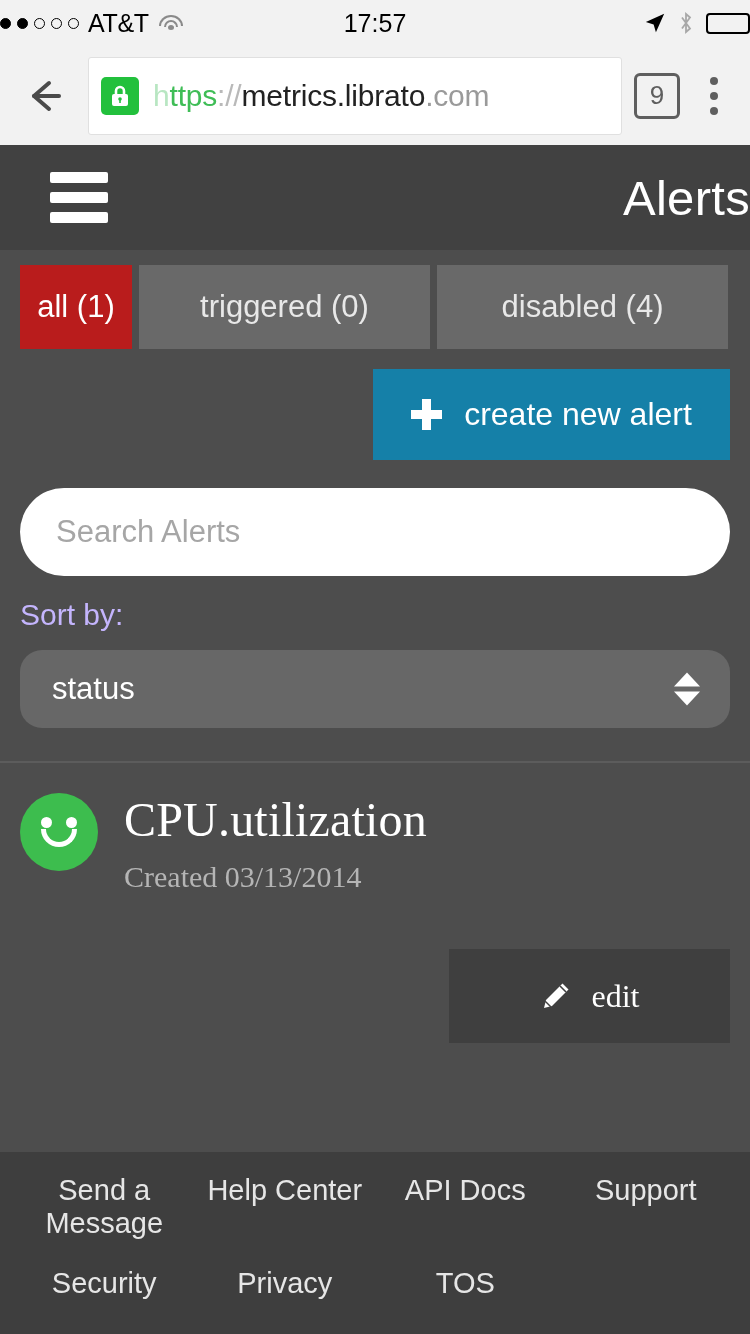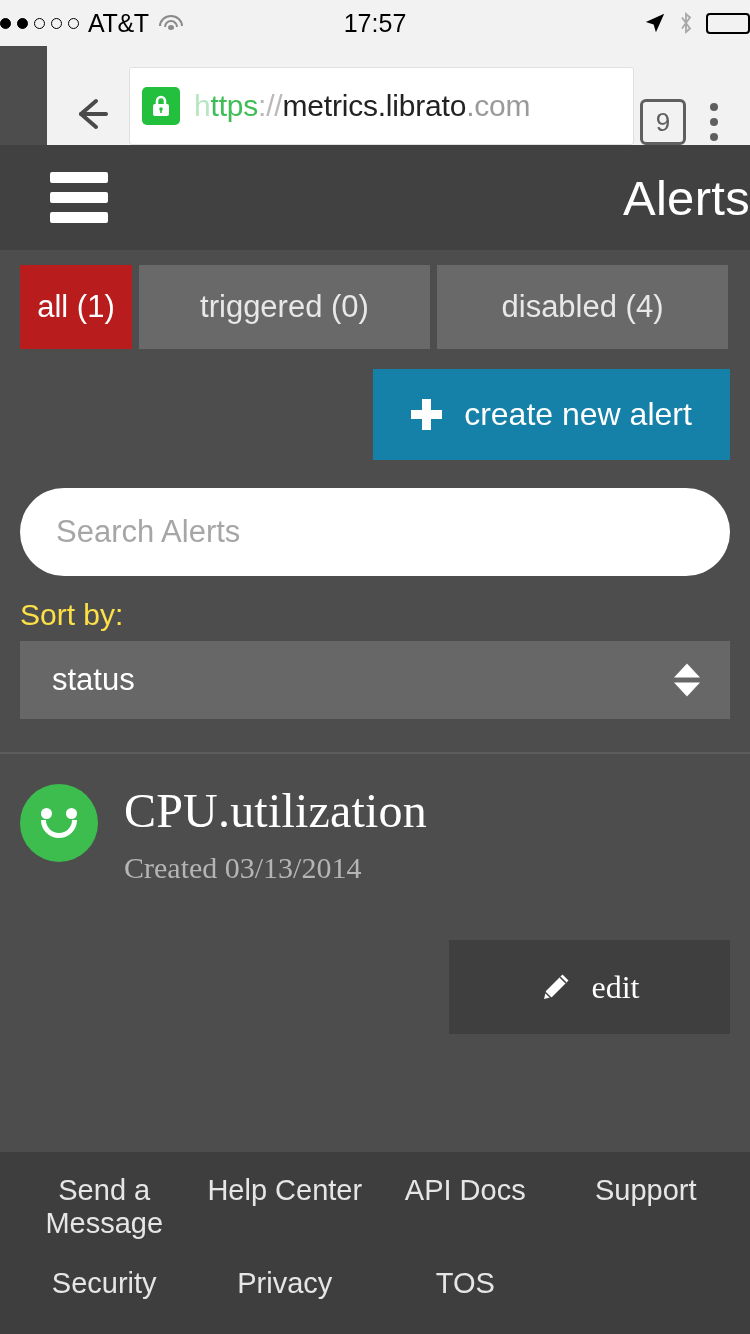--- a/index.html
+++ b/index.html
@@ -31,22 +31,22 @@
   .sb-time { position:absolute; left:0; right:0; text-align:center; font-size:25px; font-weight:400; }
   .sb-right { margin-left:auto; display:flex; align-items:center; gap:13px; }
   .loc-arrow { width:22px; height:22px; }
   .bt { width:14px; height:22px; }
   .battery { width:44px; height:21px; border:2.2px solid #000; border-radius:4px; position:relative; padding:2px; }
   .battery::after { content:""; position:absolute; right:-6px; top:6px; width:4px; height:8px; background:#000; border-radius:0 2px 2px 0; }
   .battery .lvl { height:100%; background:#000; border-radius:1px; }
 
   
   .chrome {
-    height:99px; background:#f2f2f2; display:flex; align-items:flex-end;
-    padding:0 14px; gap:6px; flex:0 0 auto;margin-left:47px;
+    height:99px; background:#f2f2f2; display:flex; align-items:center;
+    padding:0 14px; gap:12px; flex:0 0 auto;
   }
   .back-btn { width:62px; height:62px; display:flex; align-items:center; justify-content:center; }
   .urlbar {
     flex:1; height:78px; background:#fff; border:1px solid #e0e0e0; border-radius:3px;
     display:flex; align-items:center; padding:0 12px; gap:14px; overflow:hidden;
   }
   .lock { width:38px; height:38px; background:#22c03c; border-radius:5px; display:flex; align-items:center; justify-content:center; flex:0 0 auto; }
   .url-text { font-size:30px; white-space:nowrap; overflow:hidden; letter-spacing:-.2px; }
   .url-text .scheme { color:#3fbd56; }
   .url-text .scheme .fade { color:#b8e6c2; }
@@ -94,24 +94,24 @@
 
   .search-wrap { padding:28px 20px 0 20px; }
   .search-input {
     width:100%; height:88px; border-radius:44px; border:none; background:#fff;
     font-size:31px; font-weight:300; color:#9b9b9b; padding:0 36px;
     font-family:"Liberation Sans", sans-serif;
   }
   .search-input::placeholder { color:#a6a6a6; }
 
   .sort-wrap { padding:22px 20px 0 20px; }
-  .sort-label { color:#fde047; font-size:30px; font-weight:300; margin-bottom:9px; }
+  .sort-label { color:#c4b5fd; font-size:30px; font-weight:300; margin-bottom:18px; }
   .sort-select {
     width:100%; height:78px; background:#676767; color:#fff; font-size:31px; font-weight:300;
-    display:flex; align-items:center; padding:0 32px; position:relative;
+    display:flex; align-items:center; padding:0 32px; position:relative;border-radius:22px;
   }
   .sort-arrows { position:absolute; right:30px; top:50%; transform:translateY(-50%);
                  display:flex; flex-direction:column; gap:5px; align-items:center; }
   .sort-arrows i { width:0; height:0; border-left:13px solid transparent; border-right:13px solid transparent; }
   .sort-arrows i.up { border-bottom:14px solid #fff; }
   .sort-arrows i.dn { border-top:14px solid #fff; }
 
   .divider { height:2px; background:#5c5c5c; margin-top:33px; }
 
   

